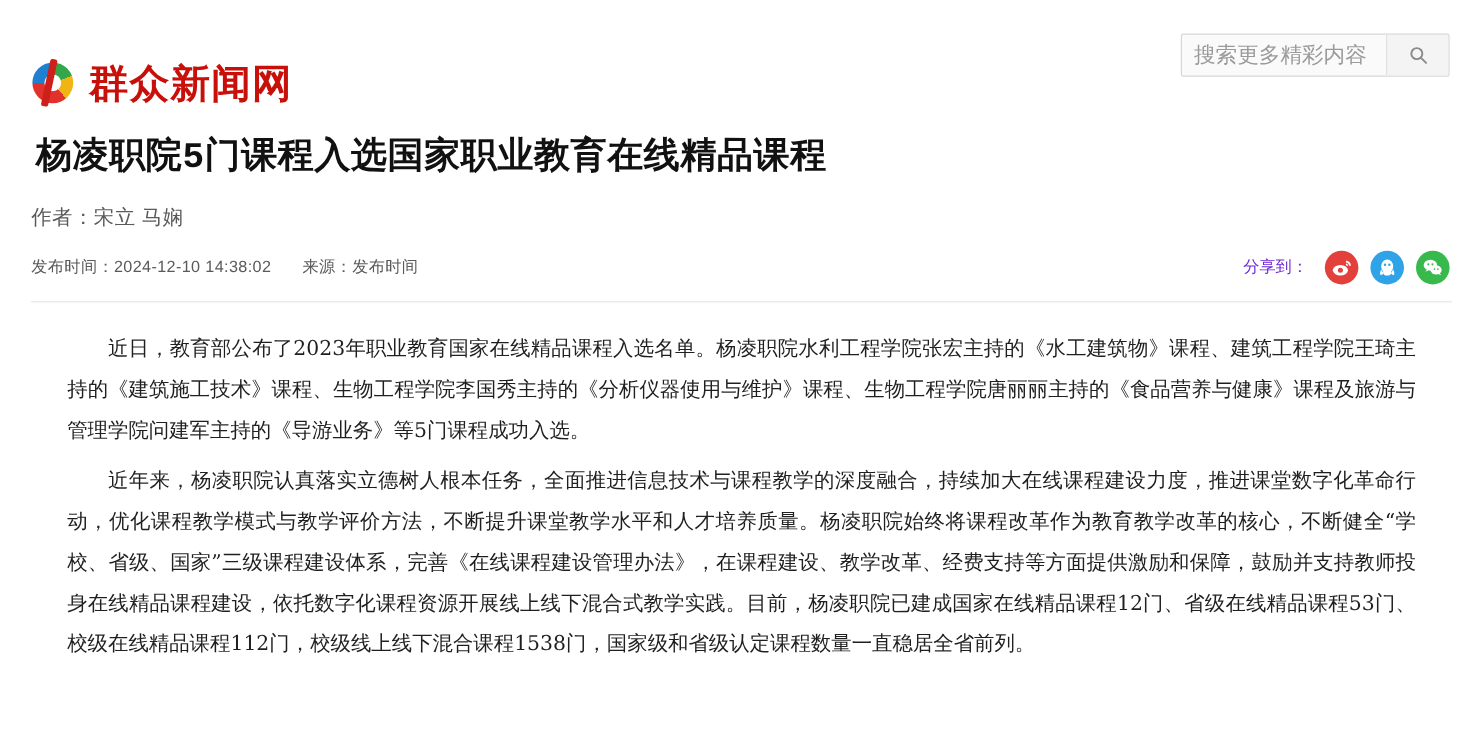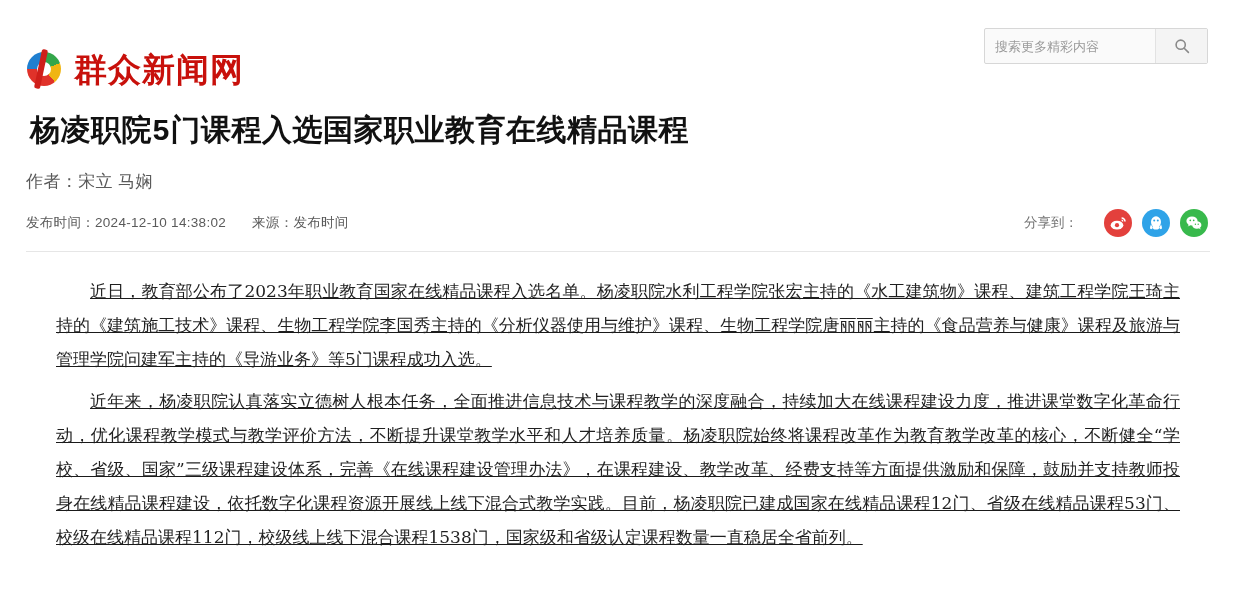--- a/index.html
+++ b/index.html
@@ -89,21 +89,21 @@
     border: 1px solid #d7d7d7;
     border-radius: 2px;
     background: #fafafa;
     overflow: hidden;
   }
   .search input {
     width: 150px;
     border: 0;
     outline: none;
     background: transparent;
-    font-size: 13px;
+    font-size: 18px;
     color: #a21caf;
     padding: 0 10px;
     font-family: "Liberation Sans", sans-serif;
   }
   .search input::placeholder { color: #9a9a9a; }
   .search-btn {
     width: 52px;
     background: #f4f4f4;
     border: 0;
     border-left: 1px solid #e2e2e2;
@@ -149,22 +149,22 @@
     color: #5a5a5a;
     letter-spacing: .3px;
   }
   .share {
     display: flex;
     align-items: center;
     gap: 10px;
   }
   .share-label {
     font-size: 13.5px;
-    color: #737373;
-    margin-right: 16px;
+    color: #6d28d9;
+    margin-right: 4px;
   }
   .sicon {
     width: 28px; height: 28px;
     border-radius: 50%;
     display: flex;
     align-items: center;
     justify-content: center;
     color: #fff;
     cursor: pointer;
     flex: 0 0 auto;
@@ -176,21 +176,20 @@
 
   .divider {
     height: 1px;
     background: #e6e6e6;
     margin: 0 26px;
   }
 
   
   .content {
     padding: 22px 56px 0 56px;
-    text-decoration: underline;
   }
   .content p {
     margin: 0 0 8px 0;
     font-size: 17px;
     line-height: 34px;
     color: #1f1f1f;
     text-align: justify;
     text-indent: 2em;
     font-family: "DejaVu Serif", serif;
   }

